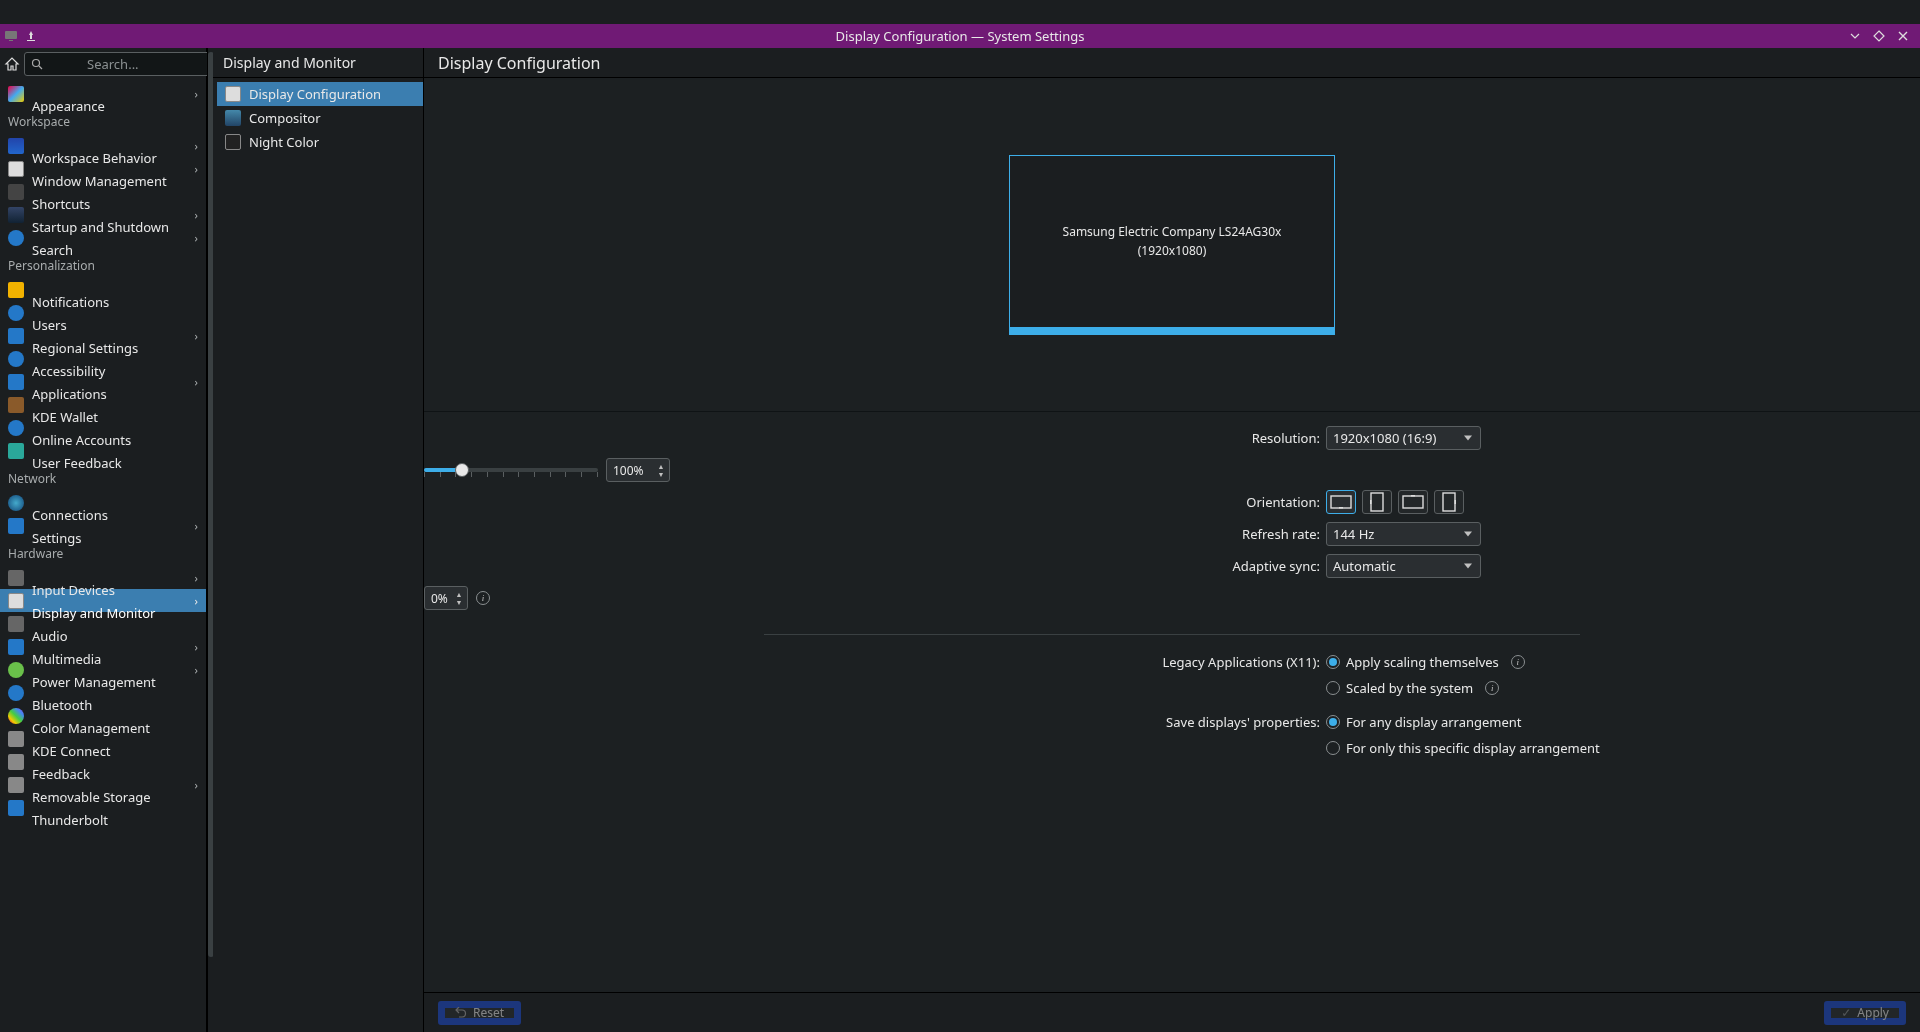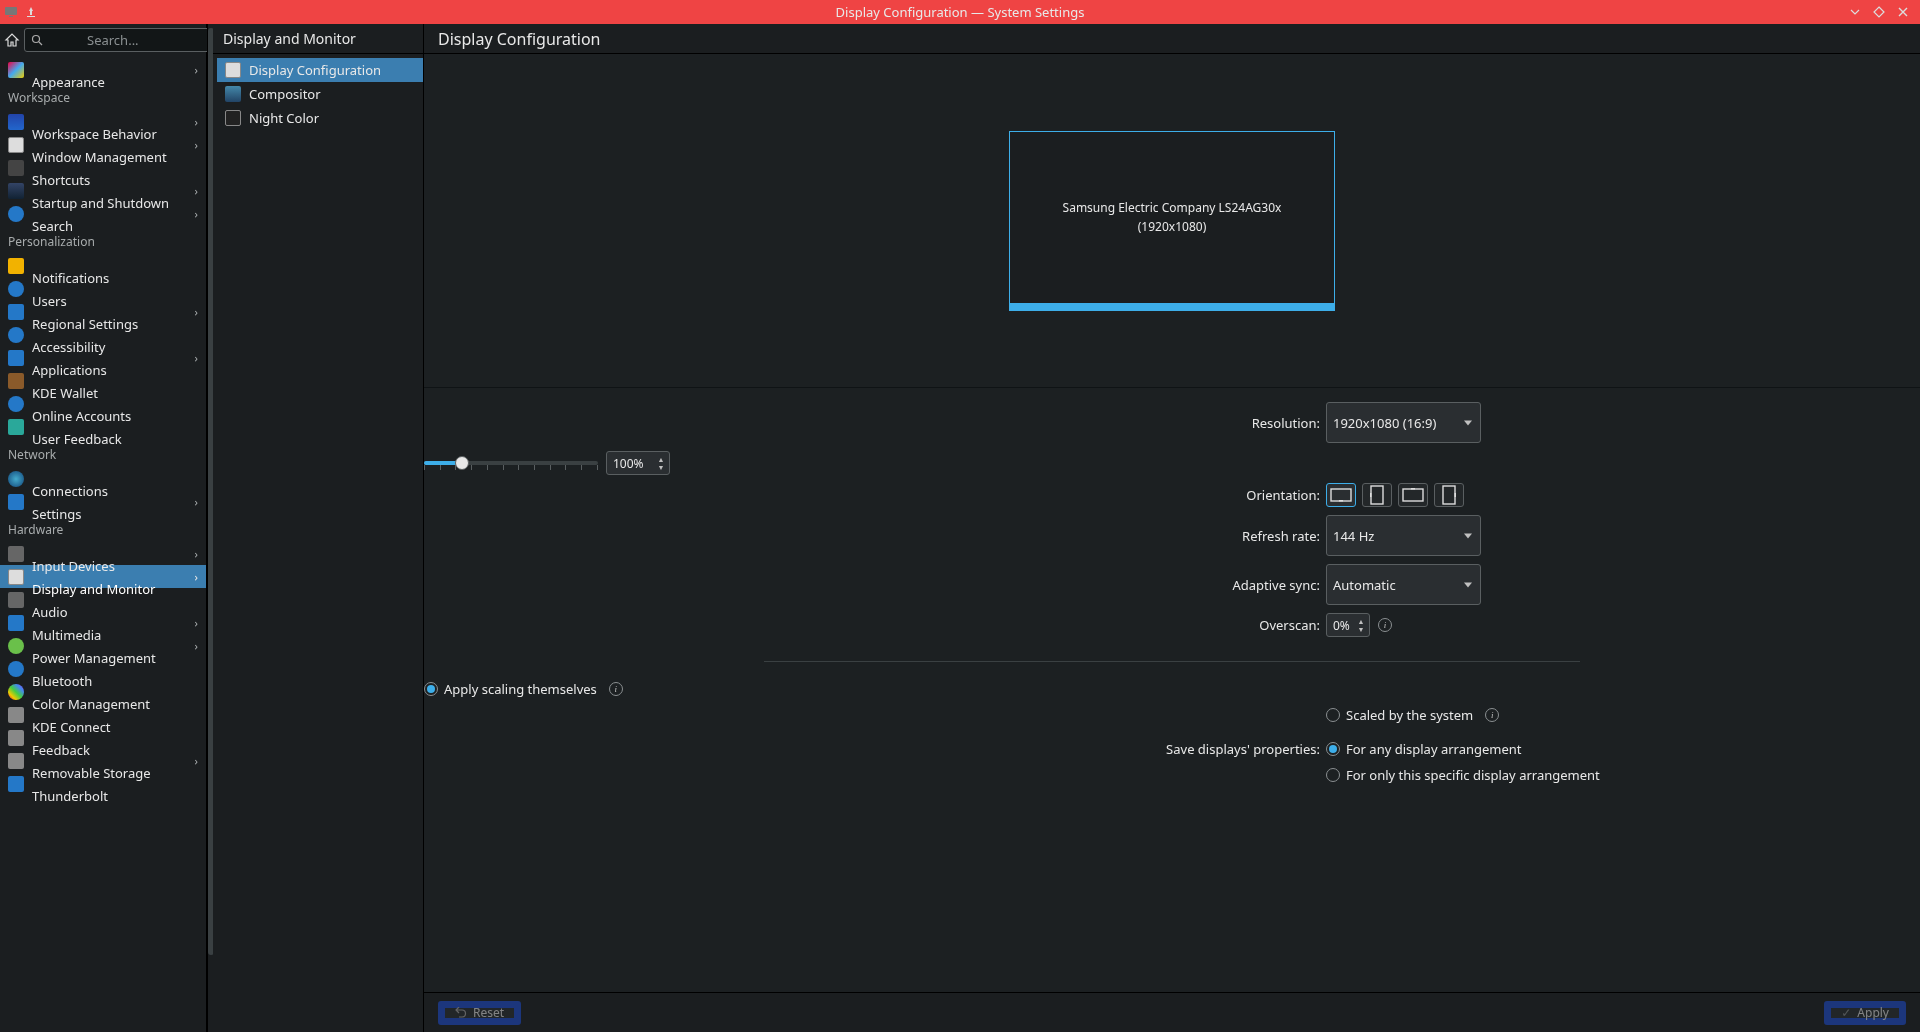--- a/index.html
+++ b/index.html
@@ -1,17 +1,17 @@
 <!DOCTYPE html>
 <html><head>
 <meta charset="utf-8">
 <style>
 * { margin: 0; padding: 0; box-sizing: border-box; font-family: "Noto Sans", "Segoe UI", sans-serif; }
 body { background: #1b1e20; color: #e8e8e8; font-size: 13px; width: 1920px; height: 1032px; overflow: hidden; display: flex; flex-direction: column; }
-.titlebar { height: 24px; background: #ef4444; display: flex; align-items: center; position: relative; }
+.titlebar { height: 24px; background: #701a75; display: flex; align-items: center; position: relative; margin-top: 24px; }
 .titlebar-icons-left { display: flex; align-items: center; gap: 6px; padding-left: 4px; }
 .titlebar-title { position: absolute; left: 50%; transform: translateX(-50%); font-size: 13px; color: #e8e8e8; }
 .titlebar-icons-right { margin-left: auto; display: flex; align-items: center; gap: 10px; padding-right: 10px; }
 .tb-icn { width: 14px; height: 14px; display: inline-flex; align-items: center; justify-content: center; color: #d0d0d0; cursor: pointer; }
 .main-area { flex: 1; display: flex; overflow: hidden; }
 .left-rail { width: 207px; background: #1b1e20; display: flex; flex-direction: column; border-right: 1px solid #000; }
 .rail-topbar { height: 28px; display: flex; align-items: center; gap: 4px; padding: 0 4px; margin-top: 2px; }
 .home-btn { width: 24px; height: 24px; display: flex; align-items: center; justify-content: center; cursor: pointer; color: #d0d0d0; }
 .search-wrap { flex: 1; height: 24px; background: #121617; border: 1px solid #5a5f61; border-radius: 3px; display: flex; align-items: center; padding: 0 6px; gap: 4px; }
 .search-wrap input { flex: 1; background: transparent; border: none; outline: none; color: #737373; font-size: 13px; margin-left: 40px; }
@@ -36,21 +36,21 @@
 .mid-icon { width: 16px; height: 16px; flex: none; border-radius: 2px; }
 .content { flex: 1; background: #1b1e20; display: flex; flex-direction: column; overflow: hidden; }
 .content-header { height: 30px; display: flex; align-items: center; padding: 0 14px; font-size: 16px; color: #e8e8e8; border-bottom: 1px solid #000; }
 .content-body { flex: 1; overflow-y: auto; padding: 0 0 60px 0; background: #1c2022; }
 .display-preview { height: 334px; display: flex; align-items: center; justify-content: center; border-bottom: 1px solid #0f1315; }
 .monitor-box { width: 326px; height: 180px; border: 1px solid #3daee9; border-bottom: 8px solid #3daee9; background: #1b1e20; display: flex; flex-direction: column; align-items: center; justify-content: center; text-align: center; color: #e8e8e8; font-size: 12px; gap: 2px; }
 .form-area { display: flex; flex-direction: column; gap: 8px; padding: 14px 0 0 0; }
 .form-row { display: flex; align-items: center; }
 .form-label { width: 902px; text-align: right; padding-right: 6px; color: #e8e8e8; font-size: 13px; }
 .form-ctrl { display: flex; align-items: center; gap: 8px; }
-.select { background: #2a2e31; border: 1px solid #5a5f61; border-radius: 3px; height: 41px; width: 155px; display: flex; align-items: center; padding: 0 6px; cursor: pointer; position: relative; }
+.select { background: #2a2e31; border: 1px solid #5a5f61; border-radius: 3px; height: 24px; width: 155px; display: flex; align-items: center; padding: 0 6px; cursor: pointer; position: relative; }
 .select::after { content: ""; position: absolute; right: 8px; top: 50%; width: 0; height: 0; border-left: 4px solid transparent; border-right: 4px solid transparent; border-top: 5px solid #c0c0c0; transform: translateY(-50%); }
 .slider-wrap { display: flex; align-items: center; gap: 8px; }
 .slider { width: 174px; height: 20px; position: relative; }
 .slider-track { position: absolute; left: 0; right: 0; top: 50%; height: 4px; background: #3a4042; transform: translateY(-50%); border-radius: 2px; }
 .slider-track-fill { position: absolute; left: 0; width: 22%; height: 100%; background: #3daee9; border-radius: 2px; }
 .slider-thumb { position: absolute; left: 22%; top: 50%; width: 14px; height: 14px; background: #e8e8e8; border: 1px solid #5a5f61; border-radius: 50%; transform: translate(-50%, -50%); }
 .slider-ticks { position: absolute; left: 0; right: 0; top: 12px; display: flex; justify-content: space-between; }
 .slider-ticks span { width: 1px; height: 5px; background: #5a5f61; }
 .spin { background: #2a2e31; border: 1px solid #5a5f61; border-radius: 3px; height: 24px; width: 44px; display: flex; align-items: center; padding: 0 4px 0 6px; font-size: 12px; position: relative; }
 .spin-wide { width: 64px; }
@@ -406,36 +406,36 @@
         <div class="form-row">
           <div class="form-label">Adaptive sync:</div>
           <div class="form-ctrl">
             <div class="select">
                 <span>Automatic</span>
               </div>
           </div>
         </div>
 
         <div class="form-row">
-          <div class="form-label">Overscan:</div>
           <div class="form-ctrl">
             <div class="spin" style="width:44px">
               <span>0%</span>
               <div class="spin-arrows">
                   <span>▲</span>
                   <span>▼</span>
                 </div>
             </div>
             <span class="info-icon">i</span>
           </div>
         </div>
 
         <div class="divider"></div>
 
         <div class="form-row">
+          <div class="form-label">Legacy Applications (X11):</div>
           <div class="form-ctrl radio-row">
             <span class="radio checked"></span>
             <span>Apply scaling themselves</span>
             <span class="info-icon" style="margin-left:6px">i</span>
           </div>
         </div>
         <div class="form-row">
           <div class="form-label"></div>
           <div class="form-ctrl radio-row">
             <span class="radio"></span>

